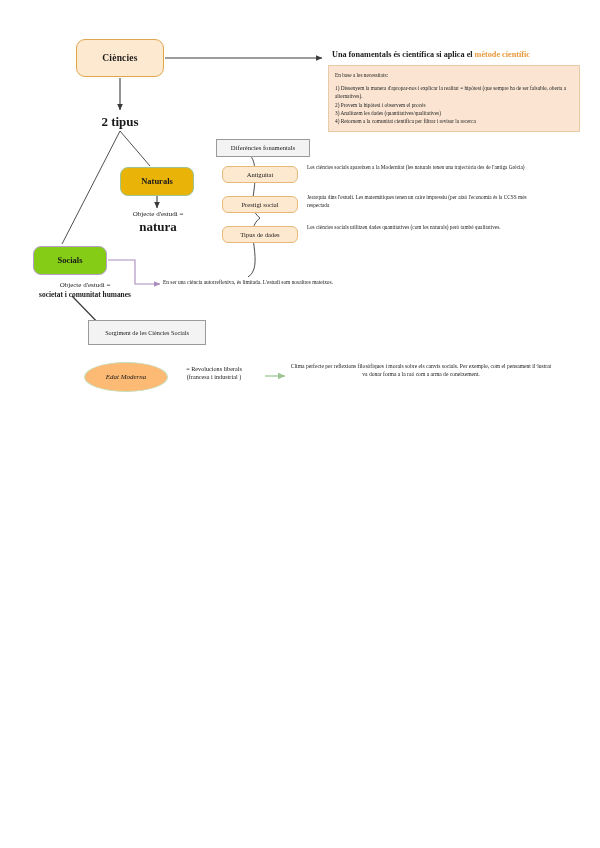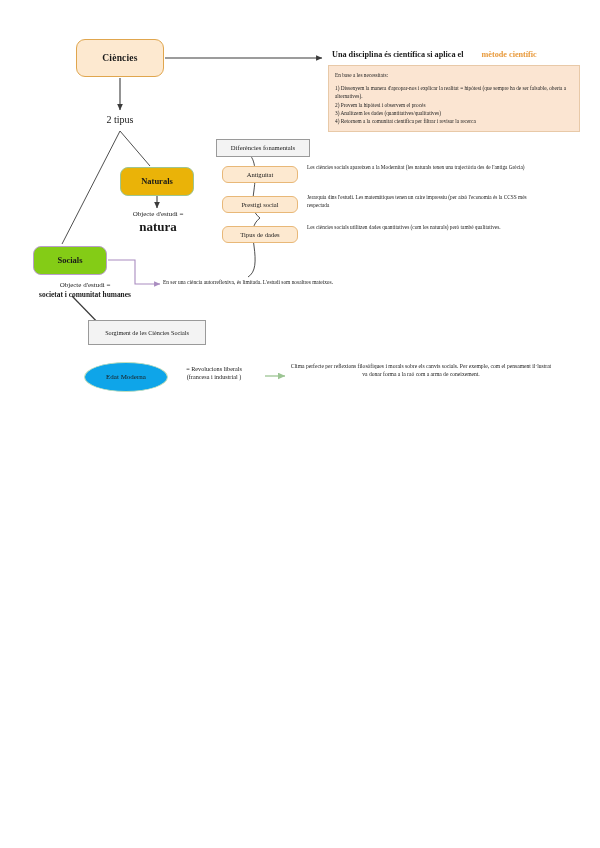--- a/index.html
+++ b/index.html
@@ -71,22 +71,22 @@
   }
   
   .label {
     position: absolute;
     text-align: center;
     line-height: 1.25;
   }
   .lbl-2tipus {
     left: 78px; top: 114px;
     width: 84px;
-    font-size: 10px;
-    font-weight: 400;
+    font-size: 13px;
+    font-weight: 700;
   }
   .lbl-objecte-nat {
     left: 107px; top: 210px;
     width: 102px;
     font-size: 7px;
   }
   .lbl-objecte-nat b { font-size: 13px; }
   .lbl-objecte-soc {
     left: 0px; top: 281px;
     width: 170px;
@@ -97,21 +97,20 @@
   .headline {
     position: absolute;
     left: 332px; top: 50px;
     width: 250px;
     font-size: 8.2px;
     font-weight: 700;
     white-space: nowrap;
   }
   .headline .hl {
     color: #e89a3c;
-    margin-left: 16px;
   }
   
   .method-panel {
     position: absolute;
     left: 328px; top: 65px;
     width: 252px;
     padding: 5px 6px 6px 6px;
     box-sizing: border-box;
     background: #fbe5d2;
     border: 1px solid #e8c9a8;
@@ -171,27 +170,28 @@
     width: 118px; height: 25px;
     background: #f3f3f3;
     border: 1px solid #9a9a9a;
     font-size: 6.2px;
   }
   
   .ellipse-edat {
     position: absolute;
     left: 84px; top: 362px;
     width: 82px; height: 28px;
-    background: #0ea5e9;
+    background: #fdba74;
     border: 1px solid #c3dfbc;
     border-radius: 50%;
     display: flex;
     align-items: center;
     justify-content: center;
     font-size: 7px;
+    font-style: italic;
   }
   .lbl-revolucions {
     position: absolute;
     left: 166px; top: 365px;
     width: 96px;
     font-size: 6.2px;
     line-height: 1.35;
     text-align: center;
   }
   .note-clima {
@@ -241,21 +241,21 @@
     <line x1="72" y1="296" x2="105" y2="330" stroke="#3b3b3b" stroke-width="1.2" marker-end="url(#arrowDark)"></line>
 
     <line x1="265" y1="376" x2="285" y2="376" stroke="#9cc593" stroke-width="1.3" marker-end="url(#arrowGreen)"></line>
   </svg>
 
   <div class="node box-ciencies">
     <span>Ciències</span>
   </div>
 
   <div class="headline">
-    <span>Una disciplina és científica si aplica el </span><span class="hl">mètode científic</span>
+    <span>Una fonamentals és científica si aplica el </span><span class="hl">mètode científic</span>
   </div>
 
   <div class="method-panel">
     <div class="intro">En base a les necessitats:</div>
     <div class="step">1) Dissenyem la manera d'apropar-nos i explicar la realitat = hipòtesi (que sempre ha de ser falsable, oberta a alternatives).</div>
     <div class="step">2) Provem la hipòtesi i observem el procés</div>
     <div class="step">3) Analitzem les dades (quantitatives/qualitatives)</div>
     <div class="step">4) Retornem a la comunitat científica per filtrar i revisar la recerca</div>
   </div>
 

